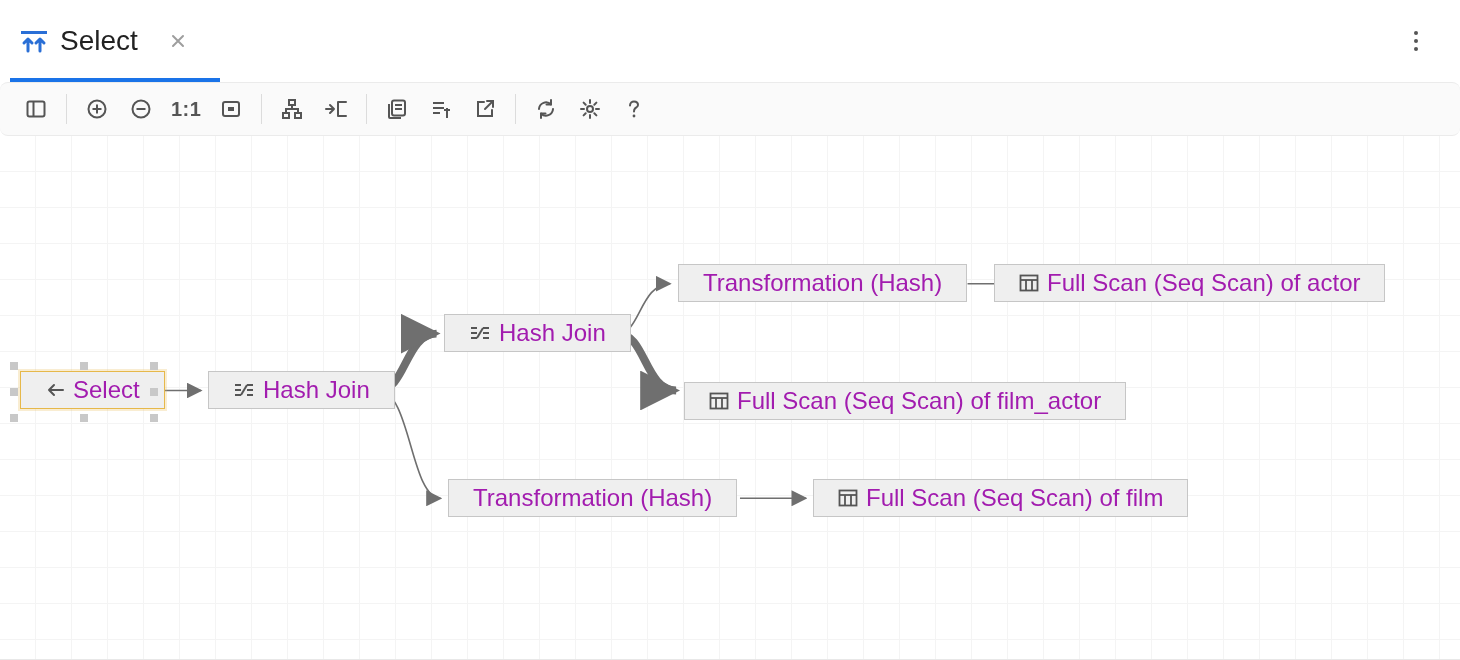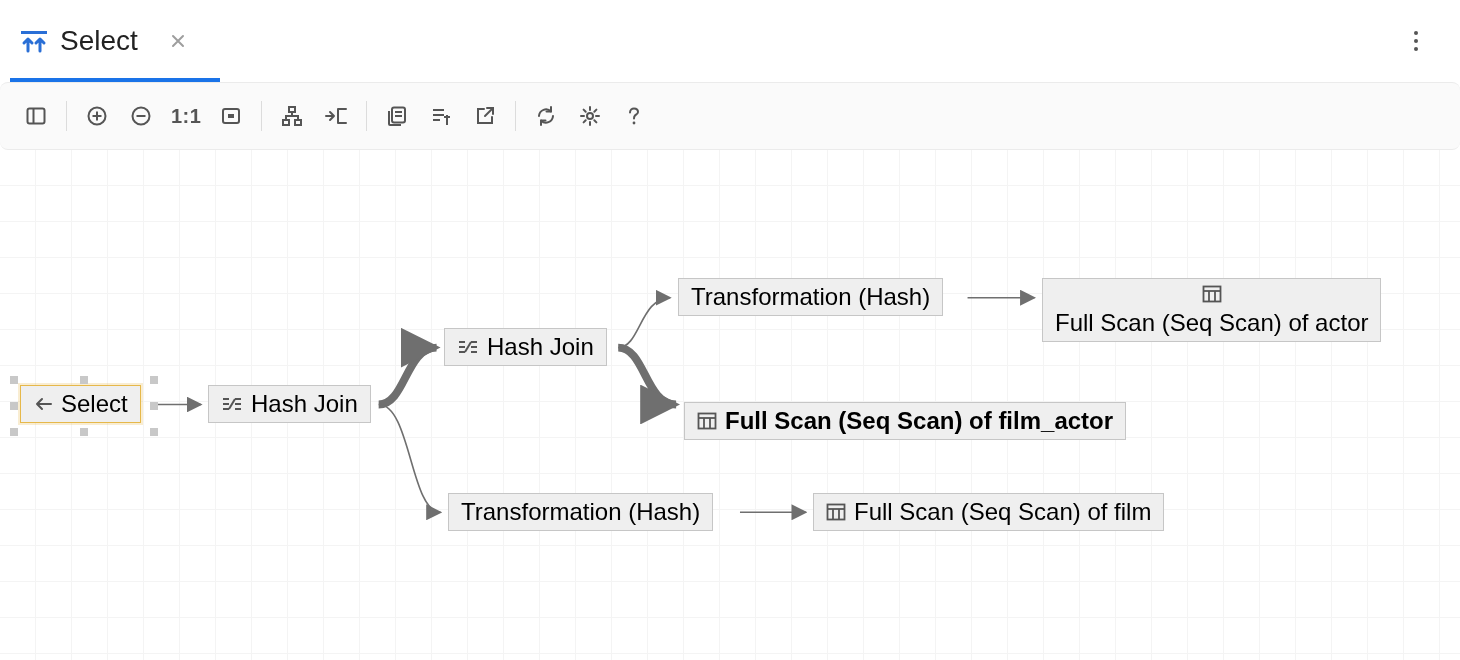--- a/index.html
+++ b/index.html
@@ -50,21 +50,21 @@
   .kebab {
     position: absolute;
     right: 24px; top: 0; bottom: 0;
     display: flex; align-items: center; justify-content: center;
     width: 40px;
     color: #555;
   }
 
   
   .toolbar {
-    height: 68px;
+    height: 54px;
     background: #fafafa;
     border-top: 1px solid #ebebeb;
     border-bottom: 1px solid #ebebeb;
     display: flex;
     align-items: center;
     padding: 0 14px;
     gap: 0;
     border-radius: 8px;
   }
   .tb-btn {
@@ -103,24 +103,24 @@
     position: absolute; inset: 0;
     width: 100%; height: 100%;
     pointer-events: none;
   }
 
   .node {
     position: absolute;
     display: flex;
     align-items: center;
     gap: 8px;
-    padding: 6px 12px;
+    padding: 6px 24px;
     background: #efefef;
     border: 1px solid #c6c6c6;
-    color: #000000;
+    color: #a21caf;
     font-size: 24px;
     white-space: nowrap;
     line-height: 1;
   }
   .node.selected {
     border: 1px solid #e6b84a;
     box-shadow: 0 0 0 2px rgba(230,184,74,0.25);
   }
   .selection-handles .h {
     position: absolute;
@@ -332,33 +332,33 @@
         <path d="M8 14 L14 4" stroke="#555" stroke-width="2"></path>
       </svg>
     </span>
     <span>Hash Join</span>
   </div>
 
   <div class="node" style="left:678px; top:128px;">
     <span>Transformation (Hash)</span>
   </div>
 
-  <div class="node" style="left:1042px; top:128px;flex-direction:column;">
+  <div class="node" style="left:994px; top:128px;">
     <span class="nicon">
       <svg width="20" height="18" viewBox="0 0 20 18">
         <rect x="1.5" y="1.5" width="17" height="15" fill="none" stroke="#555" stroke-width="1.8"></rect>
         <line x1="1.5" y1="6" x2="18.5" y2="6" stroke="#555" stroke-width="1.8"></line>
         <line x1="7" y1="6" x2="7" y2="16.5" stroke="#555" stroke-width="1.8"></line>
         <line x1="13" y1="6" x2="13" y2="16.5" stroke="#555" stroke-width="1.8"></line>
       </svg>
     </span>
     <span>Full Scan (Seq Scan) of actor</span>
   </div>
 
-  <div class="node" style="left:684px; top:252px;font-weight:bold;">
+  <div class="node" style="left:684px; top:246px;">
     <span class="nicon">
       <svg width="20" height="18" viewBox="0 0 20 18">
         <rect x="1.5" y="1.5" width="17" height="15" fill="none" stroke="#555" stroke-width="1.8"></rect>
         <line x1="1.5" y1="6" x2="18.5" y2="6" stroke="#555" stroke-width="1.8"></line>
         <line x1="7" y1="6" x2="7" y2="16.5" stroke="#555" stroke-width="1.8"></line>
         <line x1="13" y1="6" x2="13" y2="16.5" stroke="#555" stroke-width="1.8"></line>
       </svg>
     </span>
     <span>Full Scan (Seq Scan) of film_actor</span>
   </div>

